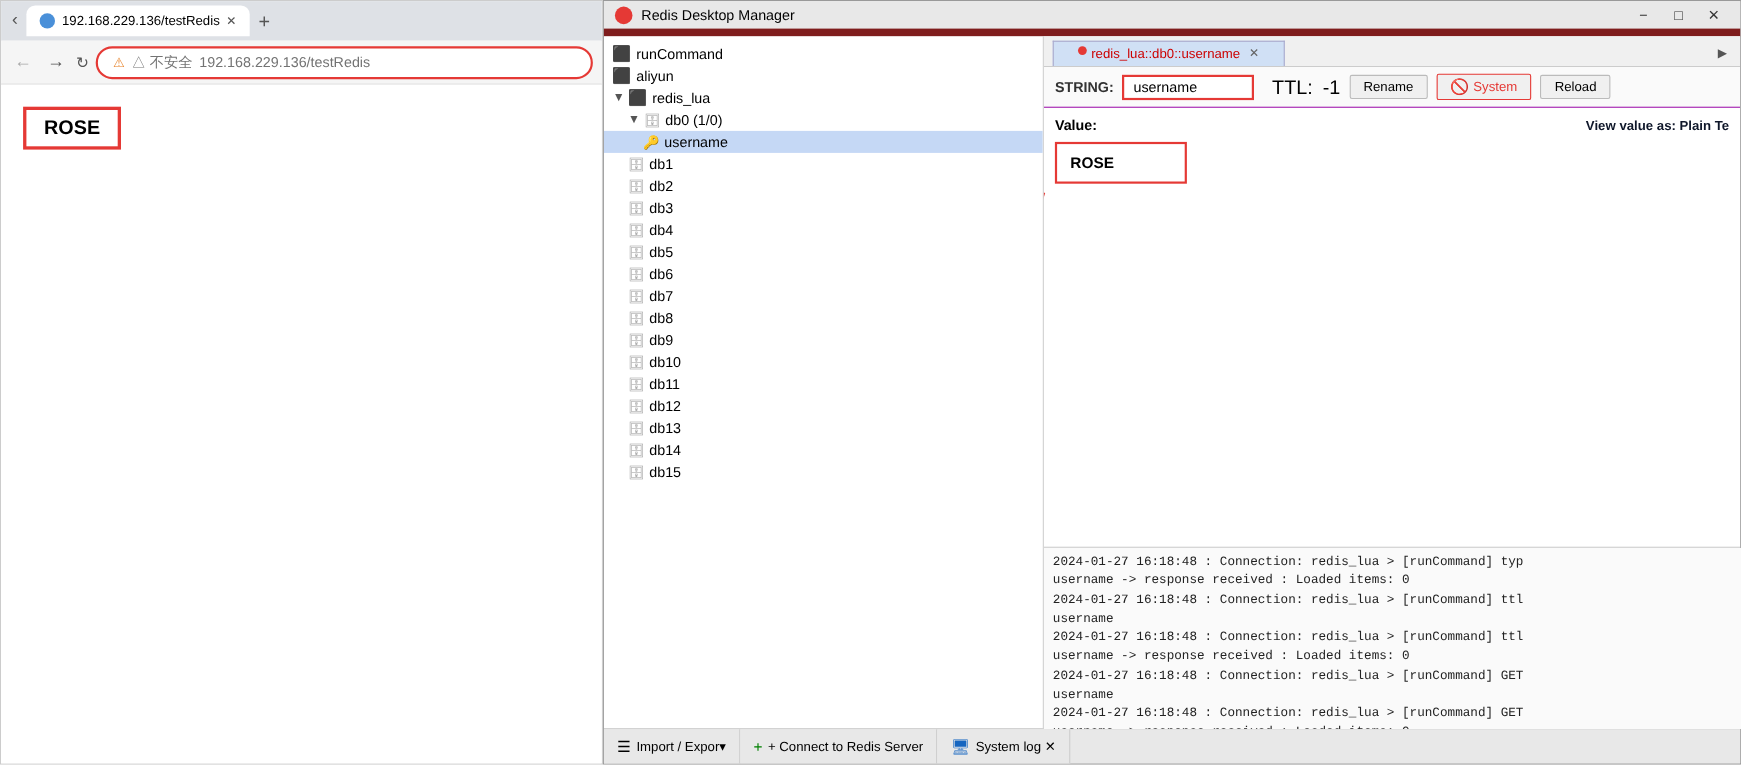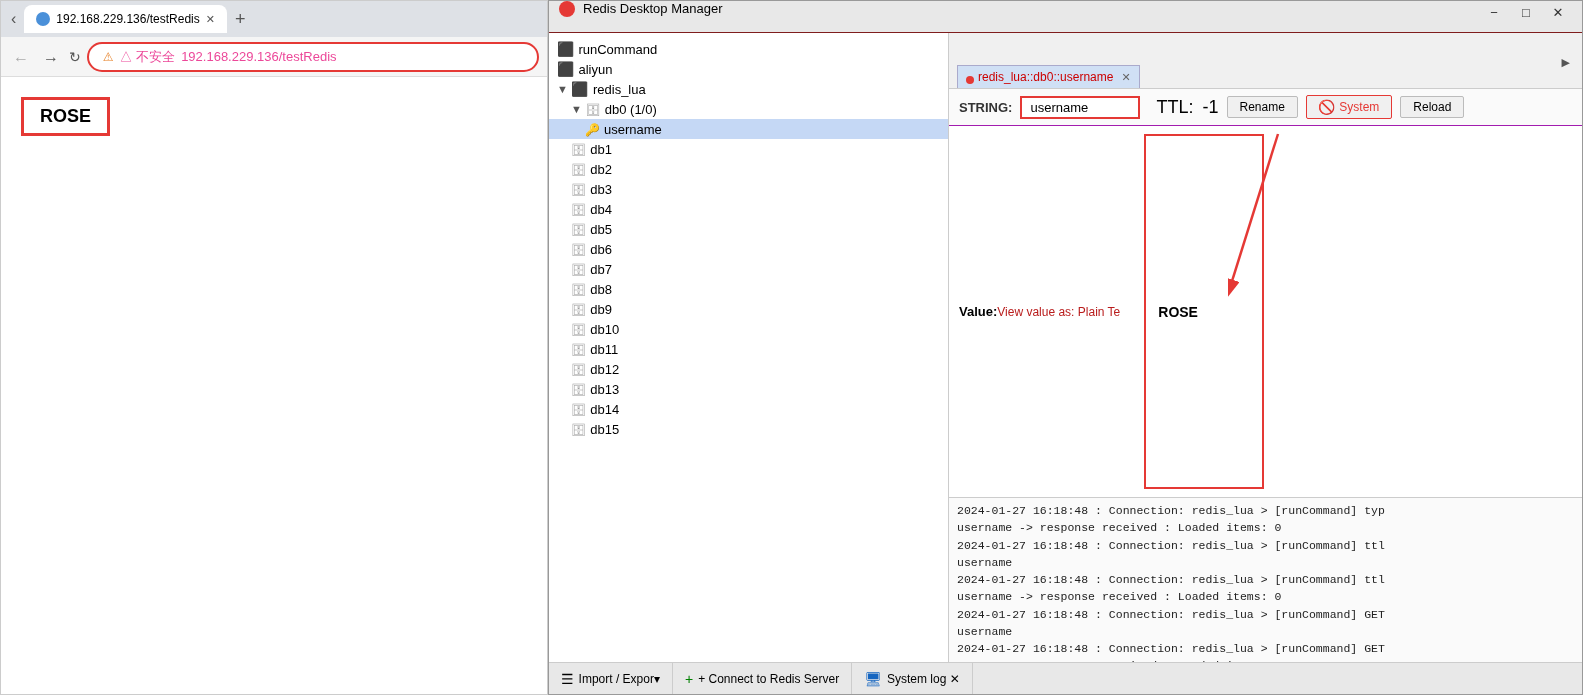--- a/index.html
+++ b/index.html
@@ -75,21 +75,21 @@
       background: #fff;
       display: flex;
       align-items: center;
       gap: 6px;
     }
     .url-bar .warning-icon {
       color: #e67e22;
       font-size: 12px;
     }
     .url-bar .url-text {
-      color: #ec4899;
+      color: #737373;
     }
     .browser-content {
       flex: 1;
       background: #fff;
       padding: 20px;
       position: relative;
     }
     .rose-box {
       border: 3px solid #e53935;
       display: inline-block;
@@ -105,24 +105,24 @@
       left: 548px; top: 0;
       width: 1035px;
       height: 695px;
       background: #f5f5f5;
       border: 1px solid #999;
       display: flex;
       flex-direction: column;
     }
     .rdm-titlebar {
       background: #e8e8e8;
-      border-bottom: 1px solid #7f1d1d;
+      border-bottom: 7px solid #7f1d1d;
       height: 32px;
       display: flex;
-      align-items: flex-start;
+      align-items: center;
       padding: 0 10px;
       gap: 8px;
     }
     .rdm-title-icon {
       width: 16px; height: 16px;
       background: #e53935;
       border-radius: 50%;
       flex-shrink: 0;
     }
     .rdm-title-text {
@@ -190,30 +190,29 @@
     }
     .rdm-detail-tabs {
       background: #f0f0f0;
       border-bottom: 1px solid #ccc;
       display: flex;
       align-items: center;
       padding: 4px 8px 0;
       gap: 0;
     }
     .detail-tab {
-      padding: 4px 8px;
+      padding: 4px 22px;
       font-size: 12px;
       background: #d0e0f5;
       border: 1px solid #aac;
       border-bottom: none;
       display: flex;
-      align-items: flex-end;
+      align-items: flex-start;
       gap: 4px;
       cursor: pointer;
-      margin-top: 28px;
     }
     .detail-tab .tab-dot {
       width: 8px; height: 8px;
       background: #e53935;
       border-radius: 50%;
     }
     .detail-tab .tab-x {
       color: #666; font-size: 11px; cursor: pointer; margin-left: 4px;
     }
     .rdm-detail-toolbar {
@@ -248,30 +247,30 @@
       border-color: #e53935;
       color: #e53935;
       display: flex; align-items: center; gap: 3px;
     }
     .rdm-btn.delete-btn .del-icon { color: #e53935; font-size: 14px; }
 
     .detail-value-area {
       flex: 1;
       padding: 8px 10px;
       display: flex;
-      flex-direction: row;
-      gap: 24px;
+      flex-direction: column;
+      gap: 8px;
     }
     .value-header {
       display: flex;
       justify-content: space-between;
       align-items: center;
     }
     .value-label { font-size: 13px; font-weight: bold; }
-    .view-as-label { font-size: 12px; color: #b91c1c; }
+    .view-as-label { font-size: 12px; color: #0f172a; font-weight: bold; }
 
     .value-box {
       border: 2px solid #e53935;
       padding: 8px 12px;
       font-size: 14px;
       font-weight: bold;
       width: 120px;
       min-height: 38px;
       display: flex;
       align-items: center;

